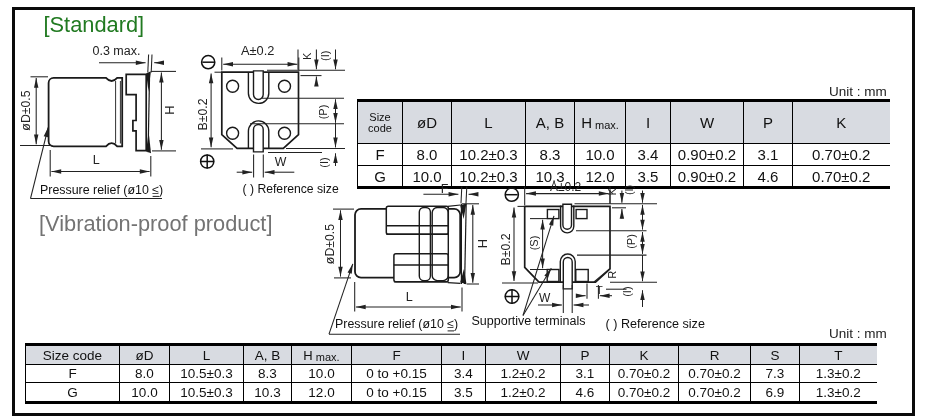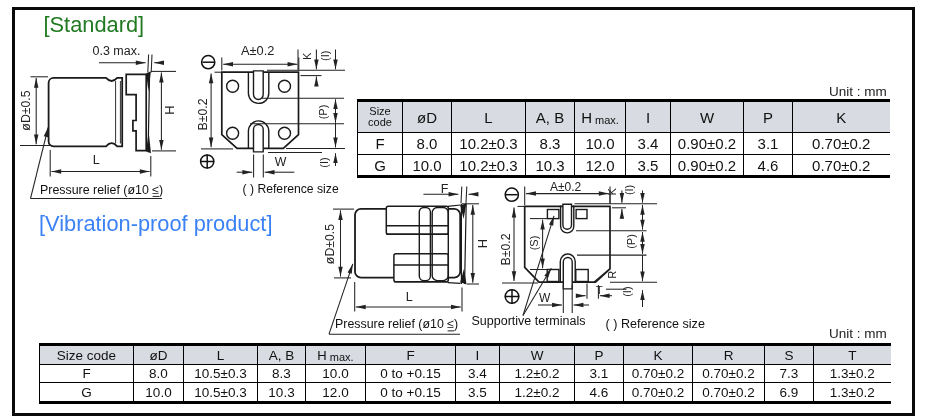--- a/index.html
+++ b/index.html
@@ -13,40 +13,40 @@
   tr td:last-child{border-right:none;}
   sub.mx{font-size:11px;vertical-align:baseline;position:relative;top:1px;}
 </style>
 </head>
 <body>
 
 <div class="abs" style="left:12px;top:7px;width:897px;height:403px;border:3px solid #0a0a0a;"></div>
 
 <div class="abs" style="left:43.5px;top:12px;font-size:21.8px;color:#217a21;">[Standard]</div>
 
-<div class="abs" style="left:39px;top:211.3px;font-size:21.8px;color:#3b82f6;">[Vibration-proof product]</div>
+<div class="abs" style="left:39px;top:211.3px;font-size:21.8px;color:#737373;">[Vibration-proof product]</div>
 
 <div class="abs" style="left:829px;top:84px;font-size:13.5px;color:#222;">Unit : mm</div>
 
 <div class="abs" style="left:829px;top:325.5px;font-size:13.5px;color:#222;">Unit : mm</div>
 
 <table class="abs" style="left:357px;top:99px;width:532px;font-size:15px;border-top:3px solid #000;border-bottom:3px solid #000;">
   <colgroup>
       <col style="width:45px">
       <col style="width:49px">
       <col style="width:74px">
       <col style="width:49px">
       <col style="width:51px">
       <col style="width:45px">
       <col style="width:73px">
       <col style="width:49px">
       <col style="width:97px">
     </colgroup>
   <tbody>
-      <tr class="hdr" style="height:32px;">
+      <tr class="hdr" style="height:43px;">
     <td style="font-size:11px;line-height:11px;">Size<br>code</td>
     <td>øD</td>
         <td>L</td>
         <td>A, B</td>
         <td>H<sub class="mx">&nbsp;max.</sub></td>
         <td>I</td>
         <td>W</td>
         <td>P</td>
         <td>K</td>
   </tr>
@@ -68,21 +68,21 @@
         <td>10.3</td>
         <td>12.0</td>
         <td>3.5</td>
         <td>0.90±0.2</td>
         <td>4.6</td>
         <td>0.70±0.2</td>
   </tr>
 </tbody>
   </table>
 
-<table class="abs" style="left:39px;top:343px;width:851px;font-size:13.5px;border-top:3px solid #000;border-bottom:3px solid #000;">
+<table class="abs" style="left:25px;top:343px;width:851px;font-size:13.5px;border-top:3px solid #000;border-bottom:3px solid #000;">
   <colgroup>
       <col style="width:94px">
       <col style="width:50px">
       <col style="width:74px">
       <col style="width:48px">
       <col style="width:60px">
       <col style="width:90px">
       <col style="width:44px">
       <col style="width:75px">
       <col style="width:49px">

